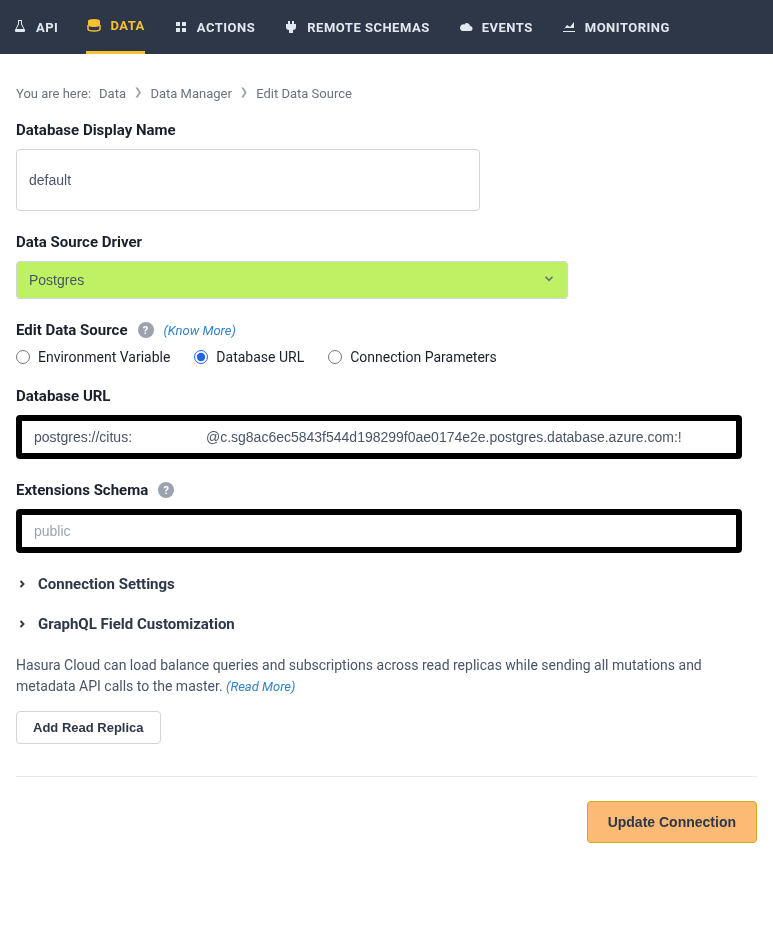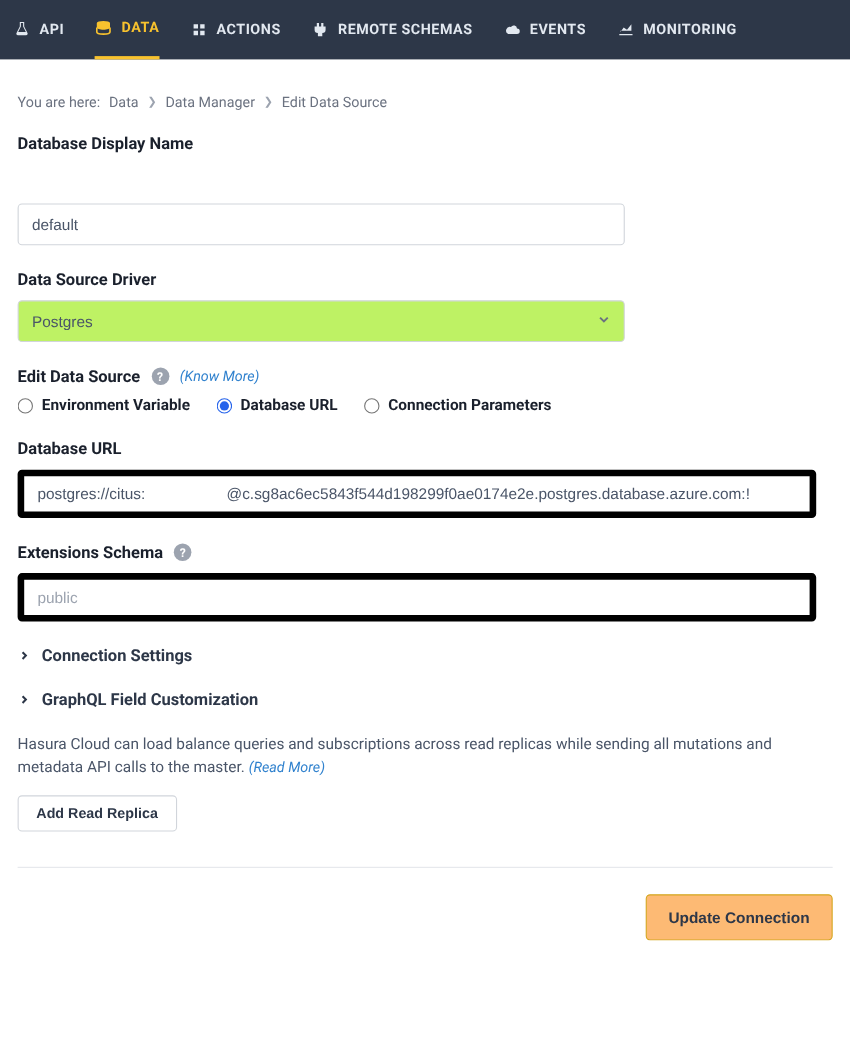--- a/index.html
+++ b/index.html
@@ -7,33 +7,33 @@
 .topnav { background: #2d3748; display: flex; align-items: center; height: 54px; padding: 0 12px; gap: 28px; }
 .nav-item { display: flex; align-items: center; gap: 8px; color: #e2e8f0; font-size: 13px; font-weight: 700; letter-spacing: 0.5px; cursor: pointer; height: 54px; }
 .nav-item.active { color: #f8c22e; border-bottom: 3px solid #f8c22e; }
 .nav-icon { width: 16px; height: 16px; display: inline-flex; align-items: center; justify-content: center; }
 .nav-icon svg { width: 16px; height: 16px; fill: currentColor; }
 .content { padding: 16px; }
 .breadcrumb { font-size: 13px; color: #6b7280; margin: 16px 0 20px 0; display: flex; align-items: flex-start; gap: 8px; flex-wrap: wrap; }
 .breadcrumb-link { color: #6b7280; cursor: pointer; }
 .breadcrumb-sep { color: #9ca3af; font-size: 10px; }
 .field-label { font-size: 15px; font-weight: 700; color: #1a202c; margin-bottom: 10px; display: flex; align-items: center; gap: 10px; }
-.text-input { width: 552px; padding: 10px 12px; border: 1px solid #d1d5db; border-radius: 4px; font-size: 14px; color: #4a5568; margin-top: 36px; }
+.text-input { width: 464px; padding: 22px 12px; border: 1px solid #d1d5db; border-radius: 4px; font-size: 14px; color: #4a5568; }
 .text-input-full { width: 726px; padding: 8px 12px; border: 6px solid #000000; border-radius: 4px; font-size: 14px; color: #4a5568; }
 .text-input-full::placeholder { color: #9ca3af; }
 .select-wrap { position: relative; width: 552px; }
 .select-input { width: 100%; padding: 10px 12px; border: 1px solid #d1d5db; border-radius: 4px; font-size: 14px; color: #4a5568; background: #bef264; appearance: none; cursor: pointer; }
 .select-chevron { position: absolute; right: 12px; top: 50%; transform: translateY(-50%); pointer-events: none; color: #6b7280; }
 .form-group { margin-bottom: 22px; }
 .help-icon { width: 16px; height: 16px; border-radius: 50%; background: #9ca3af; color: #fff; display: inline-flex; align-items: center; justify-content: center; font-size: 11px; font-weight: 700; }
 .know-more { color: #3182ce; font-style: italic; font-size: 13px; font-weight: 400; cursor: pointer; }
 .radio-row { display: flex; gap: 24px; margin-bottom: 22px; }
 .radio-opt { display: flex; align-items: center; gap: 8px; cursor: pointer; }
 .radio-opt input { width: 14px; height: 14px; accent-color: #2563eb; cursor: pointer; }
-.radio-opt label { font-size: 14px; font-weight: 700; color: #1a202c; cursor: pointer; }
+.radio-opt label { font-size: 14px; font-weight: 400; color: #1a202c; cursor: pointer; }
 .collapsible { display: flex; align-items: center; gap: 10px; font-size: 15px; font-weight: 700; color: #2d3748; cursor: pointer; margin-bottom: 22px; }
 .chevron-right { width: 12px; height: 12px; }
 .section-title { font-size: 16px; font-weight: 700; color: #1a202c; margin-bottom: 6px; }
 .section-desc { font-size: 14px; color: #4a5568; line-height: 1.5; margin-bottom: 14px; }
 .btn-outline { padding: 8px 16px; border: 1px solid #d1d5db; background: #fff; border-radius: 4px; font-size: 13px; font-weight: 700; color: #2d3748; cursor: pointer; }
 .hr { border: none; border-top: 1px solid #e5e7eb; margin: 32px 0 24px 0; }
 .btn-primary { padding: 12px 20px; background: #fdba74; border: 1px solid #d4a61f; border-radius: 4px; font-size: 14px; font-weight: 700; color: #2d3748; cursor: pointer; float: right; }
 </style>
 </head>
 <body>

